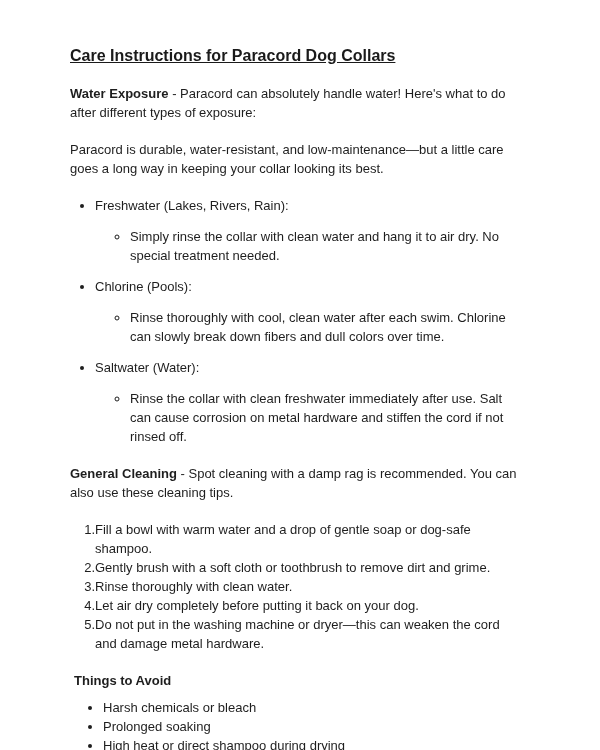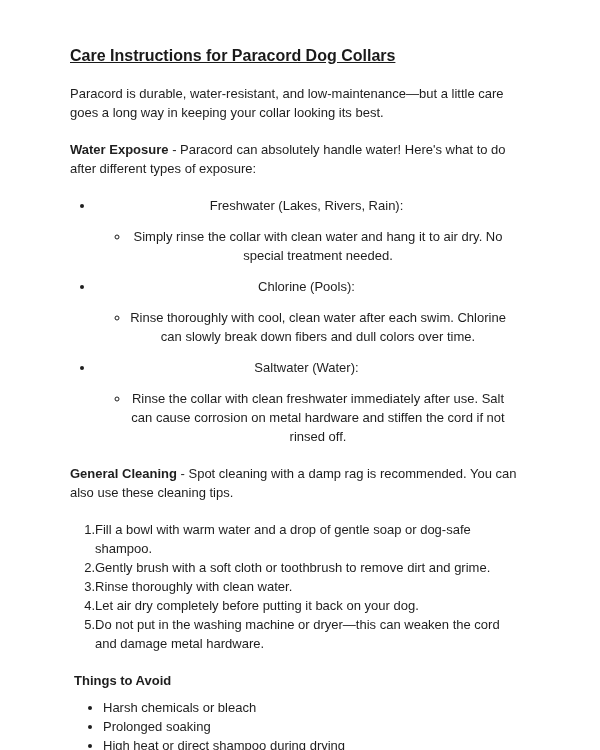--- a/index.html
+++ b/index.html
@@ -38,21 +38,20 @@
     font-weight: 700;
   }
   p.heading-only {
     margin: 4px;
     font-weight: 700;
   }
   ul.level-1 {
     margin: 0 0 18px 0;
     padding: 0 0 0 25px;
     list-style: disc outside;
-    text-align: center;
   }
   ul.level-2 {
     margin: 12px;
     padding: 0 0 0 23px;
     list-style: circle outside;
   }
   ul.level-1 > li, ul.level-2 > li, ol.steps > li {
     margin: 0;
     padding: 0;
   }
@@ -79,26 +78,26 @@
     list-style: disc outside;
   }
 </style>
 </head>
 <body>
 
 <div class="doc">
 
   <h1 class="doc-title">Care Instructions for Paracord Dog Collars</h1>
 
-  <p class="para">Paracord is durable, water-resistant, and low-maintenance—but a little care goes a long way in keeping your collar looking its best.</p>
-
   <p class="para">
     <b>Water Exposure</b>
     <span>- Paracord can absolutely handle water! Here's what to do after different types of exposure:</span>
   </p>
+
+  <p class="para">Paracord is durable, water-resistant, and low-maintenance—but a little care goes a long way in keeping your collar looking its best.</p>
 
   <ul class="level-1">
     <li>
       <span>Freshwater (Lakes, Rivers, Rain):</span>
       <ul class="level-2">
         <li>Simply rinse the collar with clean water and hang it to air dry. No special treatment needed.</li>
       </ul>
     </li>
     <li>
       <span>Chlorine (Pools):</span>

